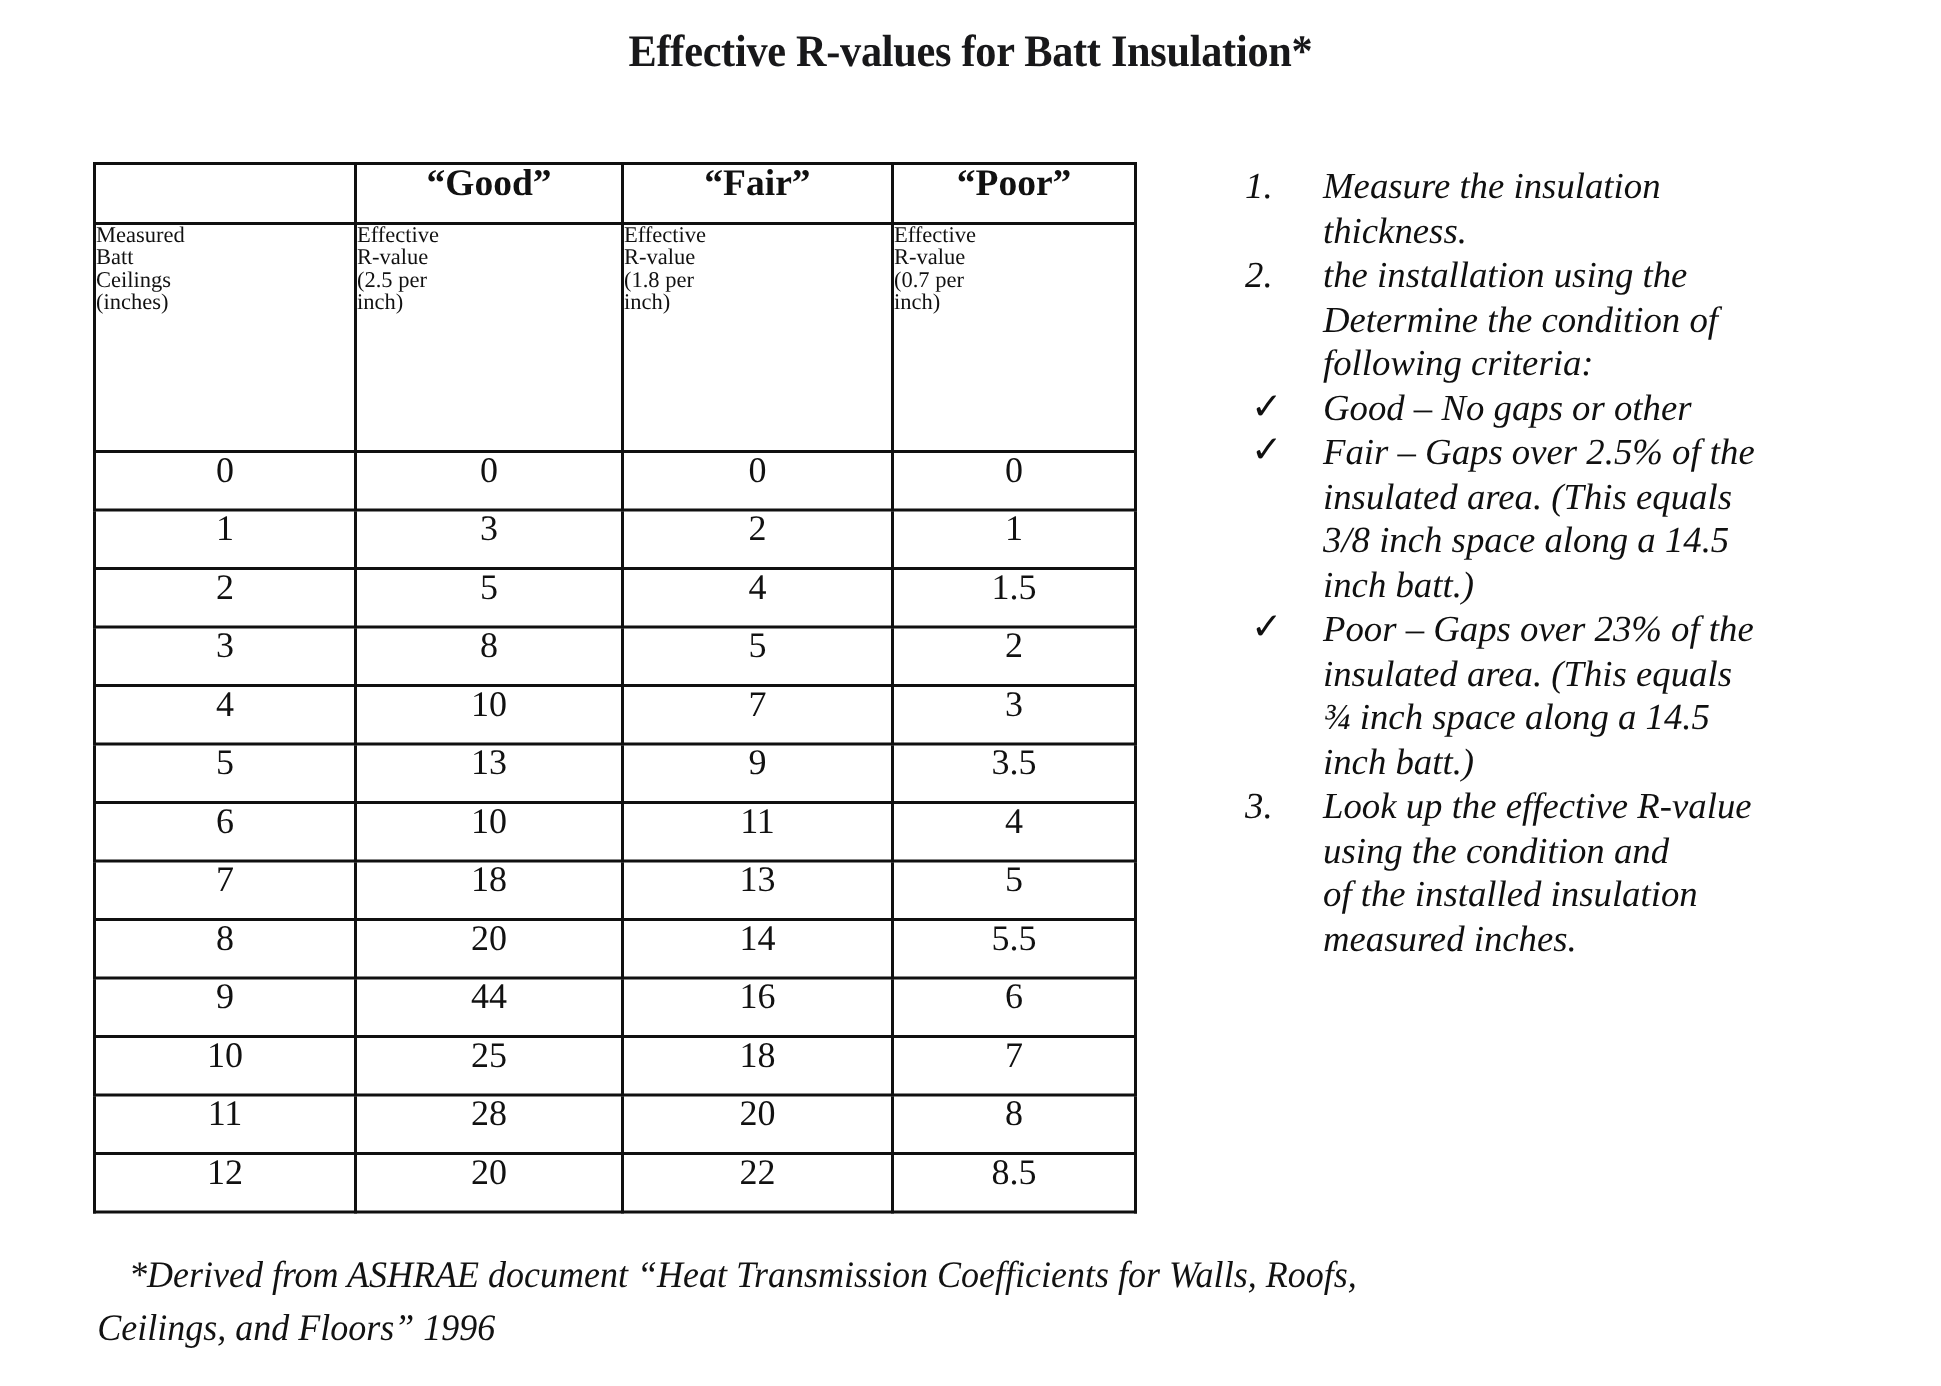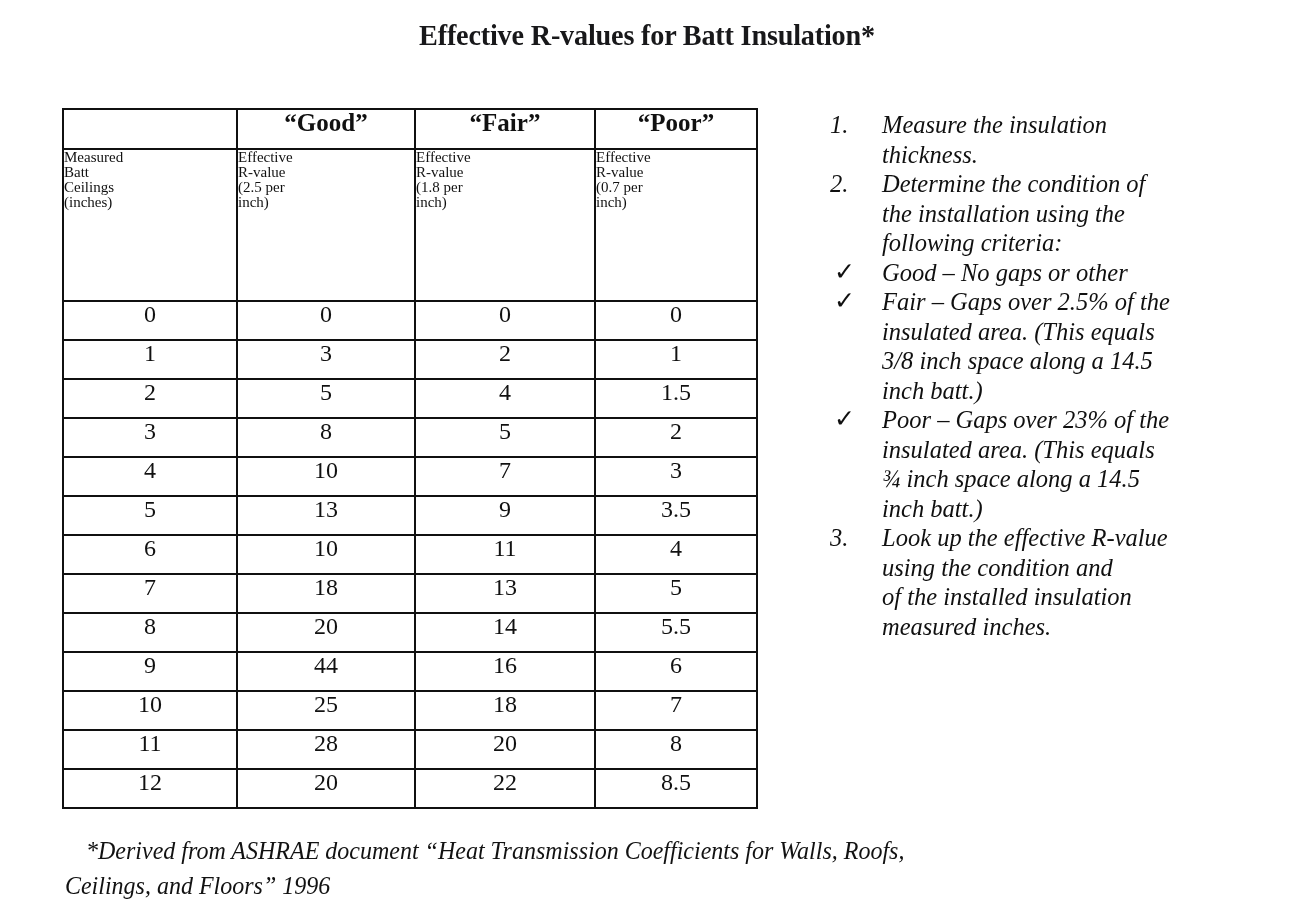--- a/index.html
+++ b/index.html
@@ -298,22 +298,22 @@
 <div id="instructions">
 
   <div class="step">
     <span class="marker">1.</span>
     <span class="body-text">Measure the insulation</span>
     <span class="body-text">thickness.</span>
   </div>
 
   <div class="step">
     <span class="marker">2.</span>
+    <span class="body-text">the installation using the</span>
     <span class="body-text">Determine the condition of</span>
-    <span class="body-text">the installation using the</span>
     <span class="body-text">following criteria:</span>
   </div>
 
   <div class="crit">
     <span class="marker">✓</span>
     <span class="body-text"><span class="hl">Good</span><span> – No gaps or other</span></span>
   </div>
 
   <div class="crit">
     <span class="marker">✓</span>

